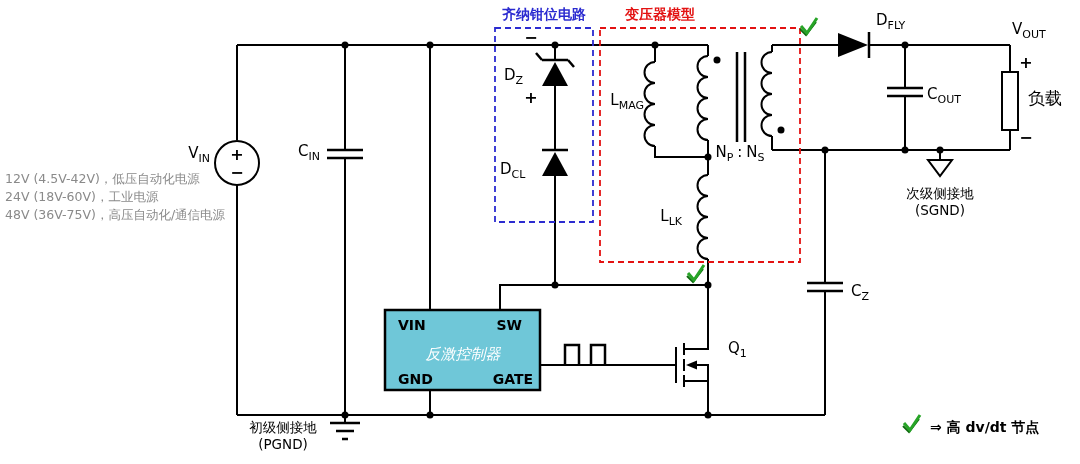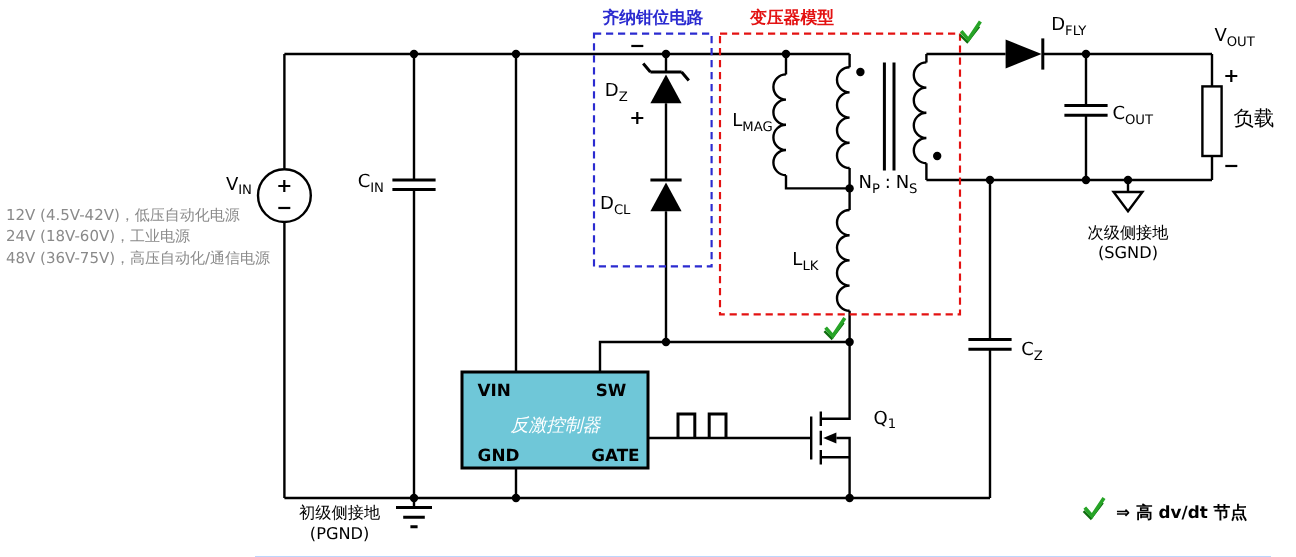--- a/index.html
+++ b/index.html
@@ -1,17 +1,17 @@
 <!DOCTYPE html>
 <html><head>
 <meta charset="utf-8">
 <title>Flyback Converter Schematic</title>
 <style>
   html,body{margin:0;padding:0;background:#ffffff;}
-  .canvas{width:1080px;height:464px;background:#3b82f6;position:relative;overflow:hidden;}
+  .canvas{width:1080px;height:464px;background:#a16207;position:relative;overflow:hidden;}
   svg{display:block;}
   text{font-family:"DejaVu Sans","Liberation Sans",sans-serif;fill:#000;}
   .lbl{font-size:15px;}
   .sub{font-size:11px;}
   .pin{font-size:14px;font-weight:600;}
   .ctl-name{font-size:15px;font-style:italic;fill:#ffffff;}
   .boxtitle{font-size:14px;font-weight:bold;}
   .boxtitle.blue{fill:#2b2bd0;}
   .boxtitle.red{fill:#e31212;}
   .note{font-size:12.5px;fill:#8a8a8a;}

